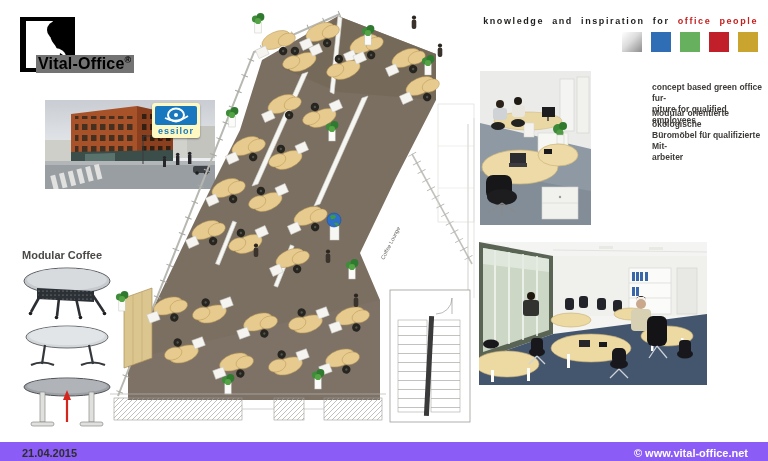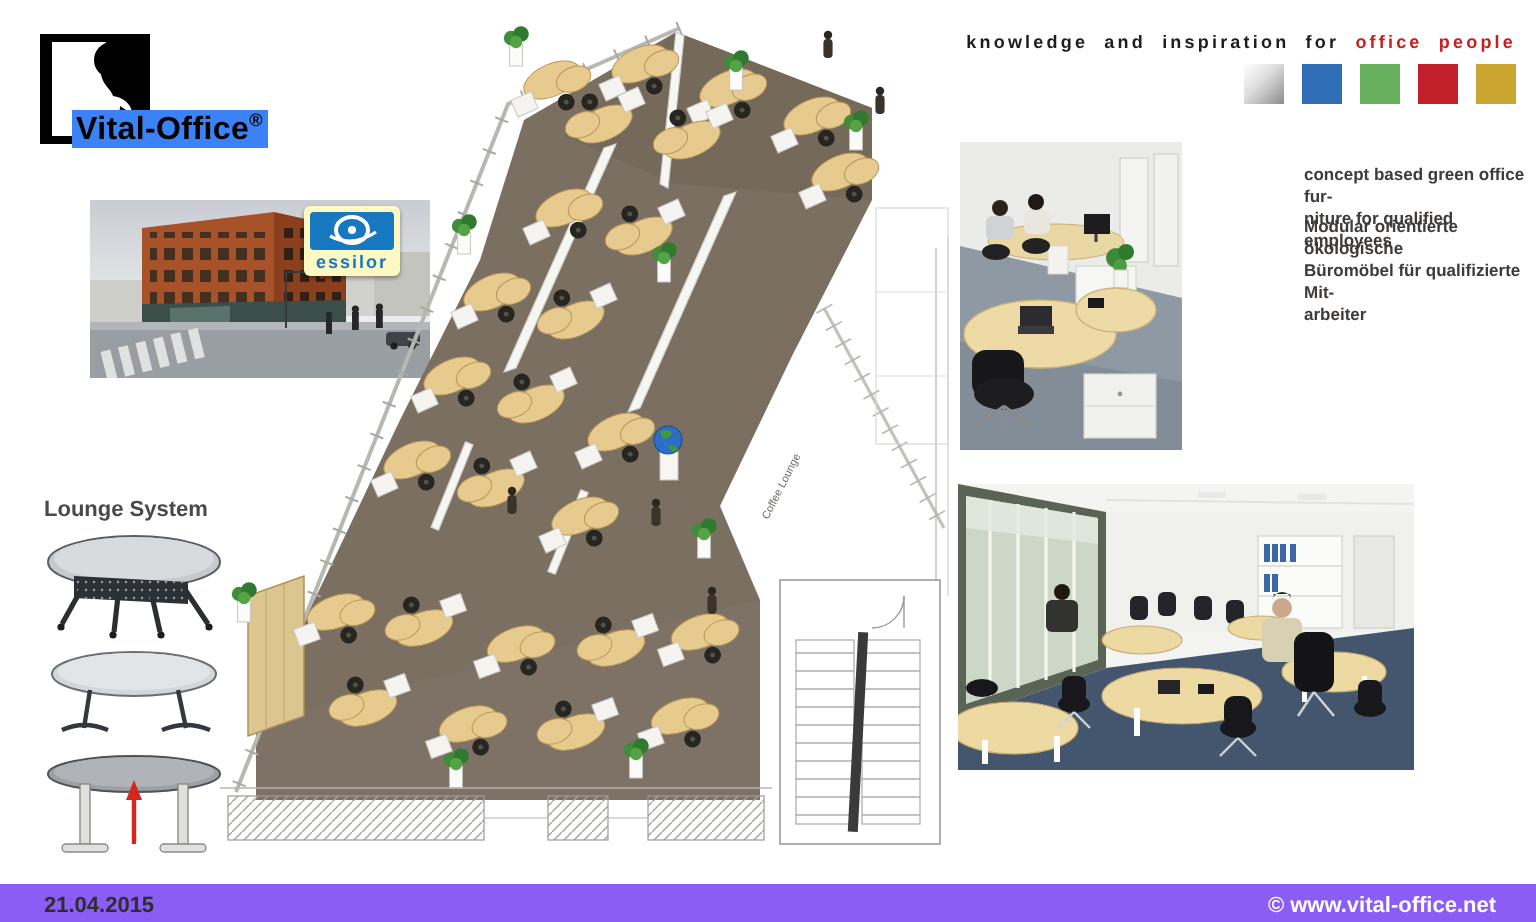--- a/index.html
+++ b/index.html
@@ -8,21 +8,21 @@
     background:#ffffff;
     font-family:"Liberation Sans", sans-serif;
     -webkit-font-smoothing:antialiased;
   }
   .abs{position:absolute;}
 
   
   #logo-block{left:20px;top:17px;width:120px;height:60px;}
   #logo-square{position:absolute;left:0;top:0;width:55px;height:55px;background:#000;}
   #brand-line{
-    position:absolute;left:16px;top:38px;background:#3b82f6;padding:0 3px 0 2px;
+    position:absolute;left:16px;top:38px;background:#737373;padding:0 3px 0 2px;
     font-size:16px;font-weight:bold;color:#000;letter-spacing:0.2px;white-space:nowrap;text-align:center;
   }
   #brand-line sup{font-size:9px;}
 
   
   #tagline{
     right:10px;top:16px;font-size:9px;font-weight:bold;letter-spacing:1.6px;
     word-spacing:4px;color:#1d1d1b;white-space:nowrap;text-align:left;
   }
   #tagline .red{color:#c5201f;}
@@ -148,21 +148,21 @@
       <svg width="42" height="19" viewBox="0 0 42 19">
         <ellipse cx="21" cy="9" rx="8" ry="6.5" fill="none" stroke="#fff" stroke-width="2"></ellipse>
         <circle cx="21" cy="9" r="2" fill="#fff"></circle>
         <path d="M10,12 Q21,18 33,10" fill="none" stroke="#fff" stroke-width="1.6"></path>
       </svg>
     </div>
     <div id="essilor-name">essilor</div>
   </div>
 </div>
 
-<div class="abs" id="modular-label">Lounge System</div>
+<div class="abs" id="modular-label">Modular Coffee</div>
 <div class="abs" id="modular-tables">
   <svg width="108" height="172" viewBox="0 0 108 172">
     <defs>
       <pattern id="dots" width="4" height="4" patternUnits="userSpaceOnUse">
         <circle cx="1" cy="1" r="0.6" fill="#9aa0a6"></circle>
       </pattern>
     </defs>
 
     <g>
       <ellipse cx="53" cy="19" rx="43" ry="13" fill="#c6c9cd" stroke="#595c60" stroke-width="1"></ellipse>

